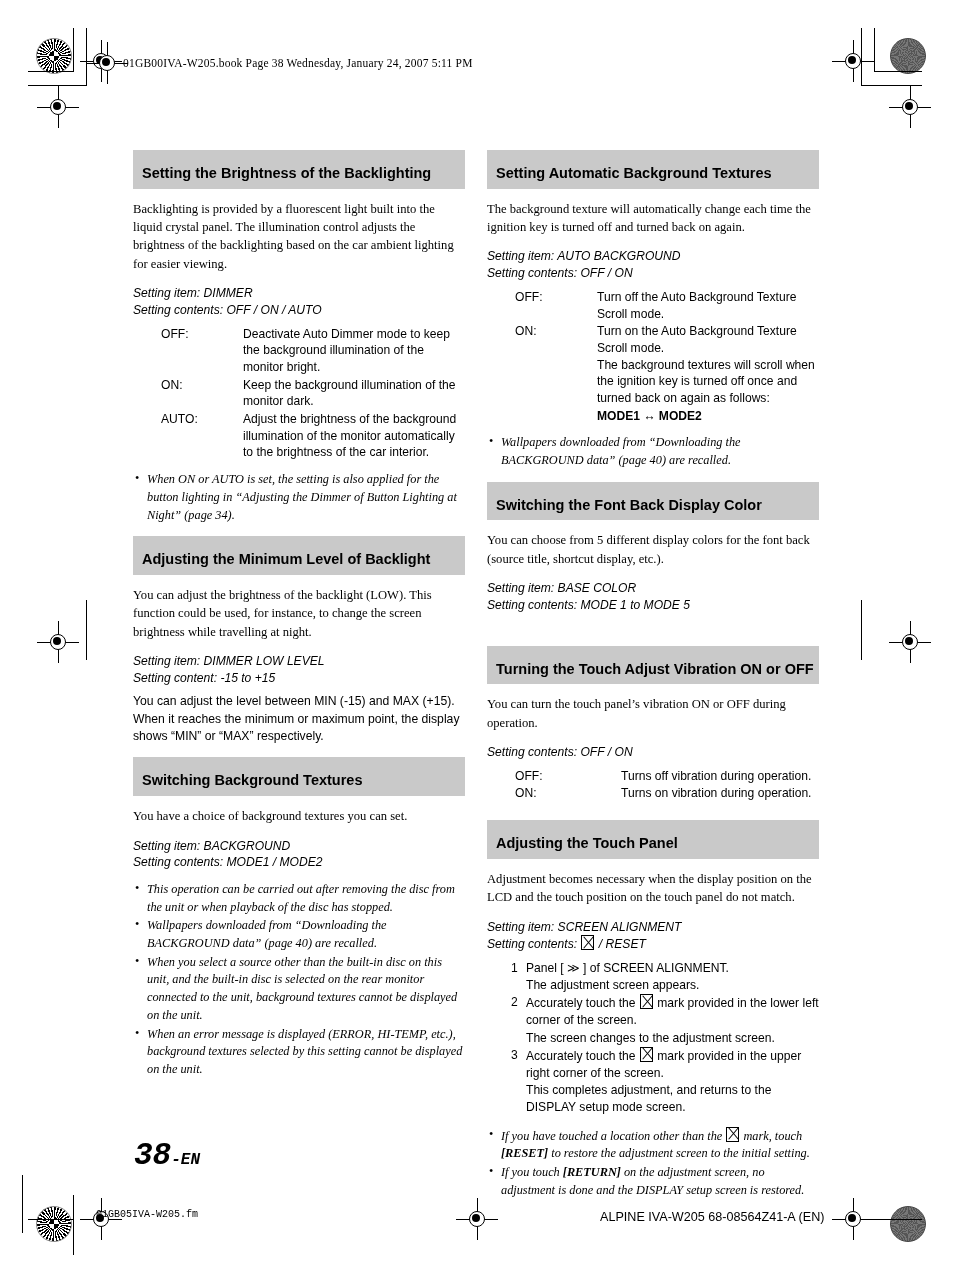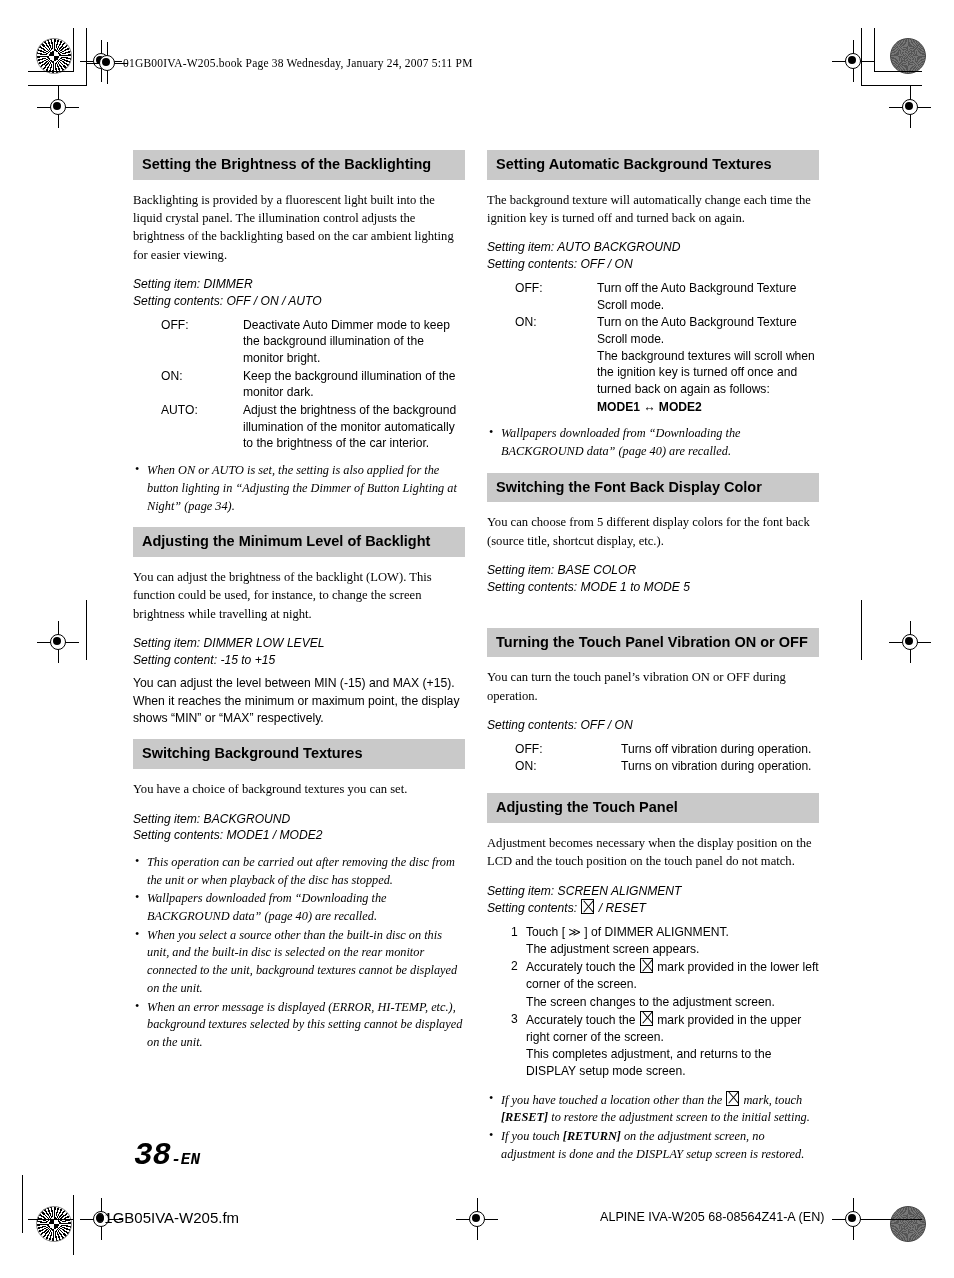--- a/index.html
+++ b/index.html
@@ -55,21 +55,21 @@
   .col-left  { left:133px; }
   .col-right { left:487px; }
 
   h2.section {
     background:#c9c9c9;
     font-family:"Liberation Sans", sans-serif;
     font-weight:bold;
     font-size:14.5px;
     line-height:1.36;
     margin:0 0 11px 0;
-    padding:5px 0 5px 9px;
+    padding:14px 0 5px 9px;
     color:#000;
   }
   .sec-wrap { margin-bottom:0; }
 
   p.body {
     font-family:"Liberation Serif", serif;
     font-size:12.6px;
     line-height:1.46;
     margin:0 0 12px 0;
     text-align:left;
@@ -143,22 +143,22 @@
     position:absolute; left:134px; top:1140px;
     font-family:Liberation Mono, monospace;
     font-style:italic; font-weight:bold;
     font-size:31px; line-height:1;
   }
   .pagenum .suffix { font-size:16px; }
 
   
   .foot-left {
     position:absolute; left:96px; top:1209px;
-    font-family:Liberation Sans, sans-serif;
-    font-size:15px; white-space:nowrap;
+    font-family:Liberation Mono, monospace;
+    font-size:10px; white-space:nowrap;
   }
   .foot-right {
     position:absolute; left:600px; top:1210px;
     font-family:"Liberation Sans", sans-serif;
     font-size:12.6px; white-space:nowrap;
   }
 </style>
 </head>
 <body>
 
@@ -335,21 +335,21 @@
     <div class="sec-wrap">
       <h2 class="section">Switching the Font Back Display Color</h2>
       <p class="body">You can choose from 5 different display colors for the font back (source title, shortcut display, etc.).</p>
       <div class="setting" style="margin-bottom:32px;">
         <div>Setting item: BASE COLOR</div>
         <div>Setting contents: MODE 1 to MODE 5</div>
       </div>
     </div>
 
     <div class="sec-wrap">
-      <h2 class="section">Turning the Touch Panel Vibration ON or OFF</h2>
+      <h2 class="section">Turning the Touch Adjust Vibration ON or OFF</h2>
       <p class="body">You can turn the touch panel’s vibration ON or OFF during operation.</p>
       <div class="setting">
         <div>Setting contents: OFF / ON</div>
       </div>
       <dl class="deflist w-wide" style="margin-bottom:18px;">
         <div class="row">
           <dt class="term">OFF:</dt>
           <dd class="desc">Turns off vibration during operation.</dd>
         </div>
         <div class="row">
@@ -365,21 +365,21 @@
       <div class="setting">
         <div>Setting item: SCREEN ALIGNMENT</div>
         <div>
           <span>Setting contents: </span><span class="xbox"></span><span> / RESET</span>
         </div>
       </div>
 
       <ol class="steps">
         <li>
           <span class="num">1</span>
-          <span>Touch [ ≫ ] of DIMMER ALIGNMENT.</span>
+          <span>Panel [ ≫ ] of SCREEN ALIGNMENT.</span>
           <span class="cont">The adjustment screen appears.</span>
         </li>
         <li>
           <span class="num">2</span>
           <span>Accurately touch the </span><span class="xbox"></span><span> mark provided in the lower left corner of the screen.</span>
           <span class="cont">The screen changes to the adjustment screen.</span>
         </li>
         <li>
           <span class="num">3</span>
           <span>Accurately touch the </span><span class="xbox"></span><span> mark provided in the upper right corner of the screen.</span>

